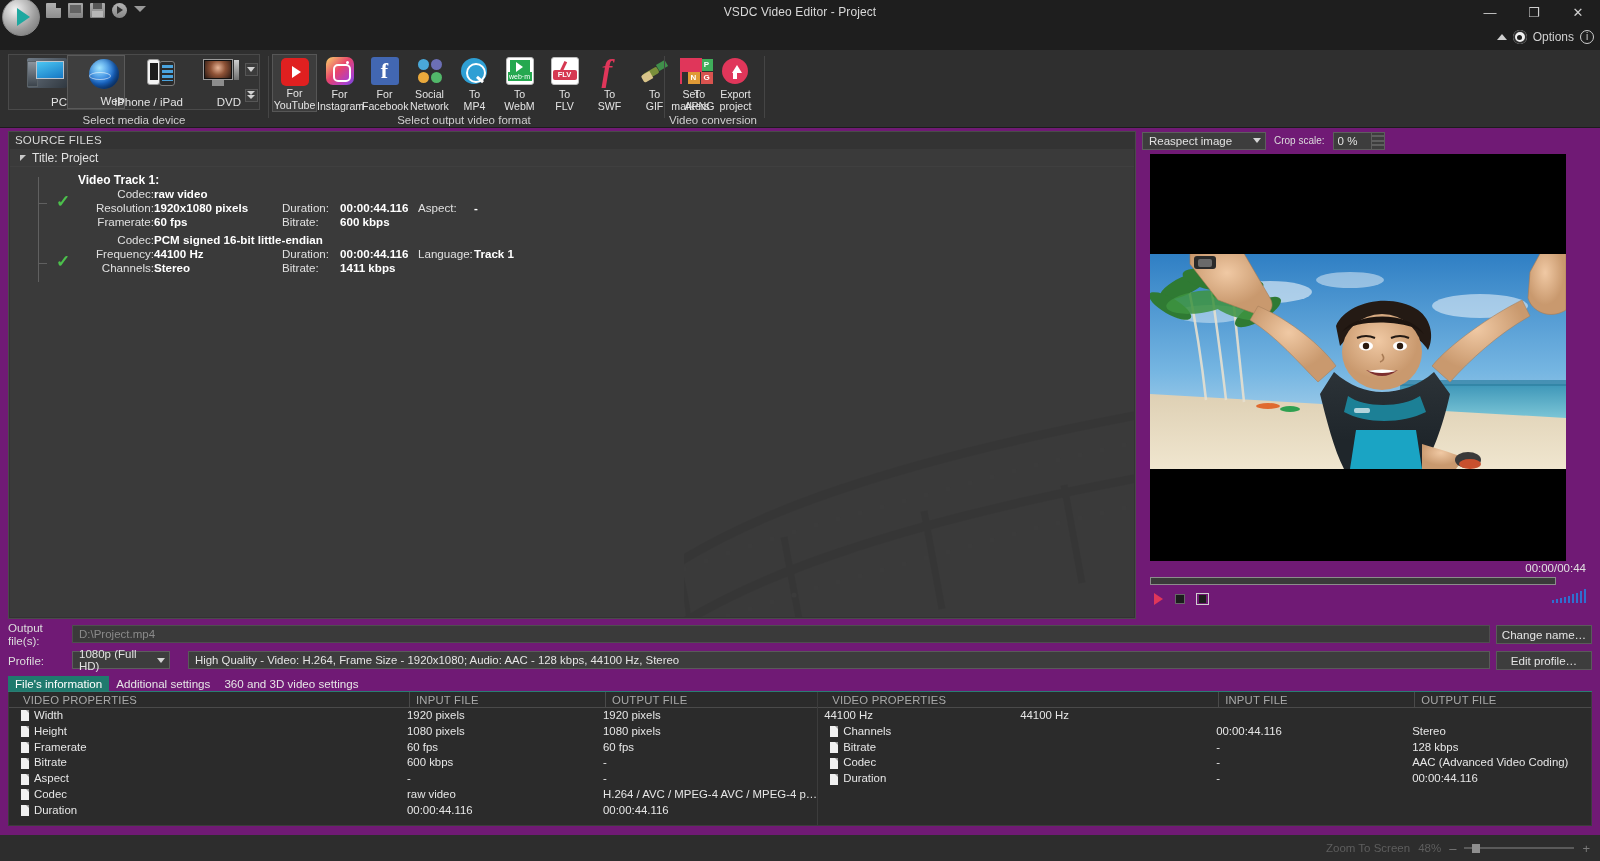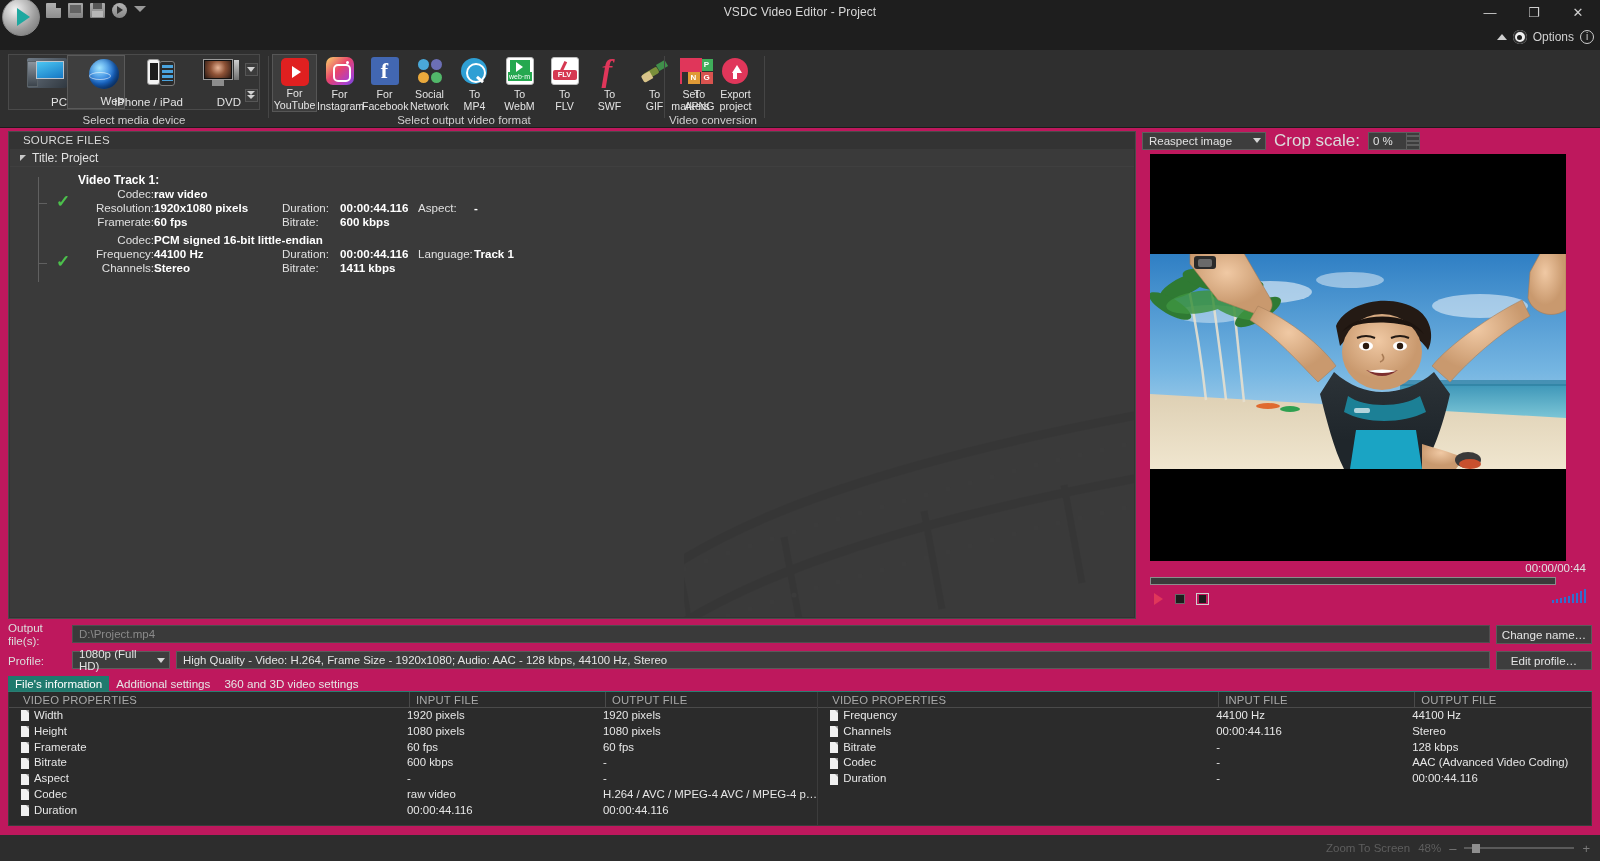--- a/index.html
+++ b/index.html
@@ -4,21 +4,21 @@
 <style>
   * { box-sizing: border-box; margin: 0; padding: 0; }
   html, body {
     width: 1600px; height: 861px;
     background: #2b2b2b;
     font-family: "Liberation Sans", sans-serif;
     color: #d6d6d6;
     overflow: hidden;
     -webkit-font-smoothing: antialiased;
   }
-  .app { position: relative; width: 1600px; height: 861px; background: #be185d; }
+  .app { position: relative; width: 1600px; height: 861px; background: #701a75; }
 
   
   .titlebar {
     position: absolute; top: 0; left: 0; width: 1600px; height: 24px;
     background: #1e1e1e;
     display: flex; align-items: center;
   }
   .logo-orb {
     position: absolute; left: 2px; top: -2px; width: 38px; height: 38px;
     border-radius: 50%;
@@ -206,21 +206,21 @@
   .i-flag { }
   .i-flag .pole{position:absolute;left:3px;top:1px;width:2.5px;height:26px;background:#e0365a;}
   .i-flag .cloth{position:absolute;left:5px;top:1px;width:20px;height:14px;background:#e0365a;}
   .i-exp { width:26px;height:26px;border-radius:50%;background:#e0365a;position:relative;margin-top:1px;}
   .i-exp:after{content:'';position:absolute;left:10px;top:7px;border-bottom:8px solid #fff;border-left:5px solid transparent;border-right:5px solid transparent;}
   .i-exp:before{content:'';position:absolute;left:11px;top:14px;width:4px;height:7px;background:#fff;}
 
   
   .sourcepanel {
     position: absolute; left: 8px; top: 131px; width: 1128px; height: 488px;
-    background: #333333; border: 1px solid #4a4a4a; padding-left: 8px;
+    background: #333333; border: 1px solid #4a4a4a;
   }
   .src-header {
     height: 17px; background: #333333; font-size: 11.5px;
     color: #d8d8d8; padding-left: 6px; line-height: 17px;
     letter-spacing: .2px;
   }
   .src-body {
     position: absolute; top: 17px; left: 1px; right: 1px; bottom: 1px;
     background: #3a3a3a; overflow: hidden;
   }
@@ -253,21 +253,21 @@
   
   .preview { position: absolute; left: 1142px; top: 131px; width: 452px; height: 488px; }
   .prev-toolbar { display: flex; align-items: center; height: 19px; gap: 8px; }
   .combo {
     height: 18px; background: #3d3d3d; border: 1px solid #5e5e5e;
     display: flex; align-items: center; justify-content: space-between;
     padding: 0 4px 0 6px; font-size: 11.5px; color: #e2e2e2;
   }
   .combo .cv { width: 0;height:0;border-left:4px solid transparent;border-right:4px solid transparent;border-top:5px solid #d4d4d4; }
   .cmb-reaspect { width: 124px; }
-  .lbl-crop { font-size: 17px; color: #dcdcdc; }
+  .lbl-crop { font-size: 10px; color: #dcdcdc; }
   .spin { display: flex; height: 18px; }
   .spin .sv { width: 38px; background: #3d3d3d; border: 1px solid #5e5e5e; border-right: none;
     font-size: 11.5px; color: #e2e2e2; padding-left: 4px; line-height: 16px; }
   .spin .sbtns { width: 14px; display: flex; flex-direction: column; }
   .spin .sbtns div { flex: 1; background: #3d3d3d; border: 1px solid #5e5e5e; display:flex;align-items:center;justify-content:center; }
   .au { width:0;height:0;border-left:3px solid transparent;border-right:3px solid transparent;border-bottom:4px solid #d4d4d4; }
   .ad { width:0;height:0;border-left:3px solid transparent;border-right:3px solid transparent;border-top:4px solid #d4d4d4; }
 
   .vid-stage {
     position: absolute; top: 23px; left: 8px; width: 416px; height: 407px;
@@ -305,21 +305,21 @@
     font-size: 11.5px; color: #8a8a8a; line-height: 16px; padding-left: 6px;
   }
   .btn {
     height: 19px; min-width: 96px; background: #3d3d3d; border: 1px solid #5a5a5a;
     font-size: 11.6px; color: #e4e4e4; display:flex;align-items:center;justify-content:center;
   }
   .cmb-profile { width: 98px; height: 18px; }
   .profile-desc {
     flex: 1; height: 18px; background: #3d3d3d; border: 1px solid #5a5a5a;
     font-size: 11.4px; color: #e4e4e4; line-height: 16px; padding-left: 6px;
-    display: flex; align-items: center; justify-content: space-between; padding-right: 4px;
+    display: flex; align-items: center; justify-content: space-between; padding-right: 4px; margin-left: 12px;
   }
 
   
   .tabsection { position: absolute; left: 8px; top: 676px; width: 1584px; height: 150px; }
   .tabstrip { display: flex; height: 16px; border-bottom: 1px solid #2a7d72; }
   .tabitem {
     padding: 0 7px; font-size: 11.6px; line-height: 16px; color: #e6e6e6;
   }
   .tabitem.active { background: #1f7a6e; color: #ffffff; }
   .tables { display: flex; height: 134px; }
@@ -927,24 +927,20 @@
         </div>
       </div>
 
       <div class="tbl">
         <div class="thead">
           <div class="th c1">VIDEO PROPERTIES</div>
           <div class="th c2">INPUT FILE</div>
           <div class="th c3">OUTPUT FILE</div>
         </div>
         <div class="trow">
-          <div class="td c1">
-              <span class="pgicon"></span>
-              <span>Frequency</span>
-            </div>
           <div class="td c2">44100 Hz</div>
           <div class="td c3">44100 Hz</div>
         </div>
         <div class="trow">
           <div class="td c1">
               <span class="pgicon"></span>
               <span>Channels</span>
             </div>
           <div class="td c2">00:00:44.116</div>
           <div class="td c3">Stereo</div>

